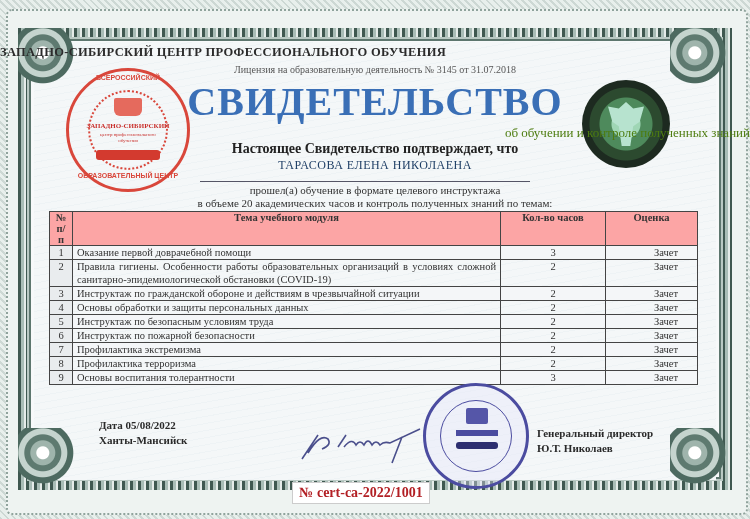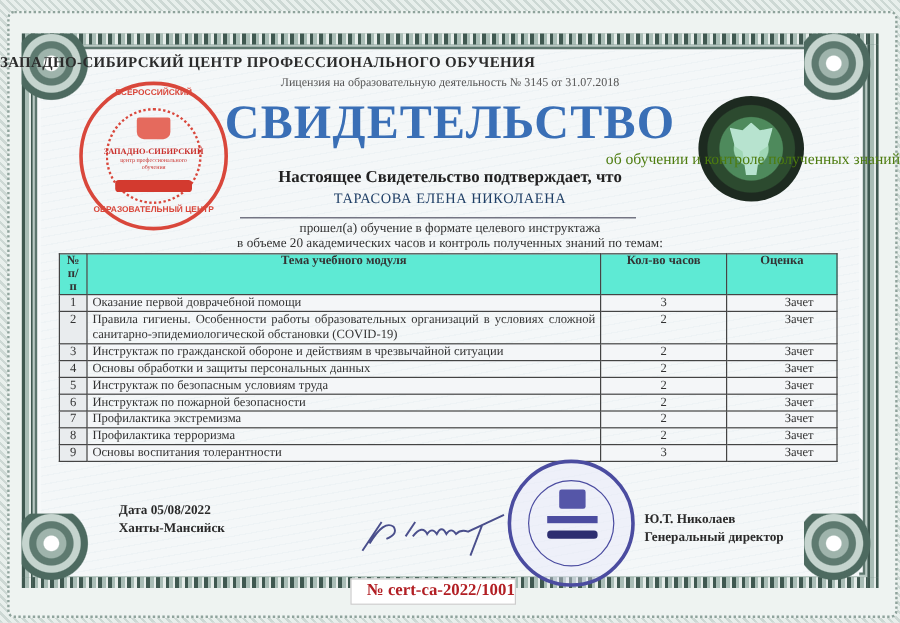--- a/index.html
+++ b/index.html
@@ -38,38 +38,38 @@
   .logo-book { position:absolute; left:48px; top:30px; width:28px; height:18px; background:#e56a5d; border-radius:2px 2px 6px 6px; }
   .logo-ribbon { position:absolute; left:30px; top:82px; width:64px; height:10px; background:#d33a2f; border-radius:3px; }
   .logo-text-bottom { position:absolute; left:0; width:124px; top:104px; text-align:center; font-size:7px; color:#d9473b; font-weight:bold; font-family:"Liberation Sans", sans-serif; }
 
   .hologram { position:absolute; left:582px; top:80px; width:88px; height:88px; border-radius:50%;
       background: radial-gradient(circle, #9fd6b5 0 14px, #4e8a5c 15px 26px, #2c4a2f 27px 36px, #1d2a20 37px 44px); }
   .eagle { position:absolute; left:26px; top:22px; width:36px; height:44px; background:#b7e3cf; clip-path: polygon(50% 0, 70% 15%, 100% 10%, 88% 45%, 70% 55%, 62% 100%, 38% 100%, 30% 55%, 12% 45%, 0 10%, 30% 15%); }
 
   table.modules { position:absolute; left:49px; top:211px; width:649px; border-collapse:collapse; font-size:10.5px; color:#333; }
   table.modules th, table.modules td { border:1px solid #444; padding:0 4px; vertical-align:top; }
-  table.modules th { background:#5eead4; font-weight:bold; font-size:10.5px; height:28px; }
+  table.modules th { background:#fca5a5; font-weight:bold; font-size:10.5px; height:28px; }
   table.modules td { height:13px; line-height:13px; }
   table.modules td.num { text-align:center; width:14px; background:#e9ecee; }
   table.modules td.topic { text-align:justify; }
   table.modules td.hours { text-align:center; width:96px; }
   table.modules td.grade { text-align:center; width:54px;padding-left:33px; }
   table.modules tr.body-row:nth-child(odd) td.topic, table.modules tr.body-row:nth-child(odd) td.hours, table.modules tr.body-row:nth-child(odd) td.grade { background:#f4f6f8; }
 
   .date-block { position:absolute; left:99px; top:418px; font-weight:bold; font-size:11px; line-height:15px; color:#2a2a2a; }
   .director-block { position:absolute; left:537px; top:426px; font-weight:bold; font-size:11px; line-height:15px; color:#2a2a2a; }
   .signature { position:absolute; left:298px; top:425px; width:130px; height:40px; }
   .stamp { position:absolute; left:423px; top:383px; width:106px; height:106px; border-radius:50%; border:3px solid #4b4ca0; box-sizing:border-box; background:rgba(230,230,250,0.4); }
   .stamp-inner { position:absolute; left:14px; top:14px; width:72px; height:72px; border-radius:50%; border:1.5px solid #4b4ca0; box-sizing:border-box; }
   .stamp-book { position:absolute; left:40px; top:22px; width:22px; height:16px; background:#5556a8; border-radius:2px; }
   .stamp-bar { position:absolute; left:30px; top:44px; width:42px; height:6px; background:#4b4ca0; }
   .stamp-ribbon { position:absolute; left:30px; top:56px; width:42px; height:7px; background:#2d2e70; border-radius:3px; }
 
-  .cert-number-box { position:absolute; left:292px; top:482px; width:136px; height:20px; background:#ffffff; border:1px solid #ccc; text-align:right; }
+  .cert-number-box { position:absolute; left:292px; top:482px; width:136px; height:20px; background:#ffffff; border:1px solid #ccc; text-align:center; }
   .cert-number { font-weight:bold; font-size:14px; color:#b21f24; line-height:20px; }
 </style>
 </head>
 <body>
 
 <div class="outer-frame"></div>
 <div class="scallop-frame"></div>
 <div class="guilloche-border"></div>
 <div class="paper"></div>
 <div class="corner tl"></div>
@@ -179,19 +179,19 @@
 </svg>
 
 <div class="stamp">
   <div class="stamp-inner"></div>
   <div class="stamp-book"></div>
   <div class="stamp-bar"></div>
   <div class="stamp-ribbon"></div>
 </div>
 
 <div class="director-block">
+  <div>Генеральный директор</div>
   <div>Ю.Т. Николаев</div>
-  <div>Генеральный директор</div>
 </div>
 
 <div class="cert-number-box">
   <span class="cert-number">№ cert-ca-2022/1001</span>
 </div>
 
 </body></html>

